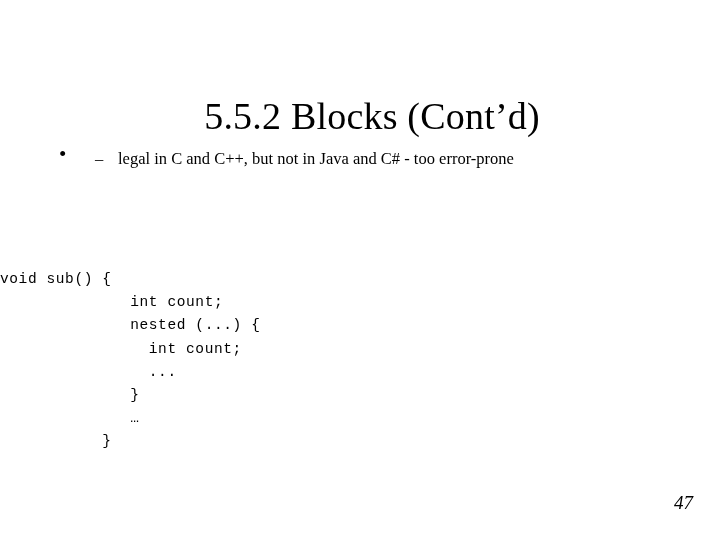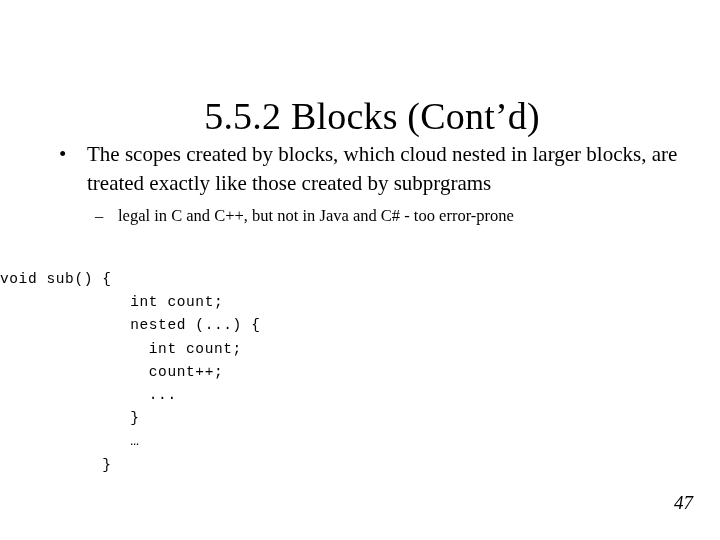--- a/index.html
+++ b/index.html
@@ -118,36 +118,34 @@
 <body>
 
 <div class="slide">
 
   <h1 class="slide-title">5.5.2 Blocks (Cont’d)</h1>
 
   <div class="body-area">
 
     <div class="bullet-l1">
       <span class="marker">•</span>
-      <span class="text">The scopes created by blocks, which cloud nested in larger blocks, are treated exactly like those created by subprgrams</span>
     </div>
 
     <div class="bullet-l2">
       <span class="marker">–</span>
       <span class="text">legal in C and C++, but not in Java and C# - too error-prone</span>
     </div>
 
   </div>
 
   <div class="code-block">
     <span class="code-line">void sub() {</span>
     <span class="code-line">              int count;</span>
     <span class="code-line">              nested (...) {</span>
     <span class="code-line">                int count;</span>
-    <span class="code-line">                count++;</span>
     <span class="code-line">                ...</span>
     <span class="code-line">              }</span>
     <span class="code-line">              …</span>
     <span class="code-line">           }</span>
   </div>
 
   <div class="page-number">47</div>
 
 </div>
 

